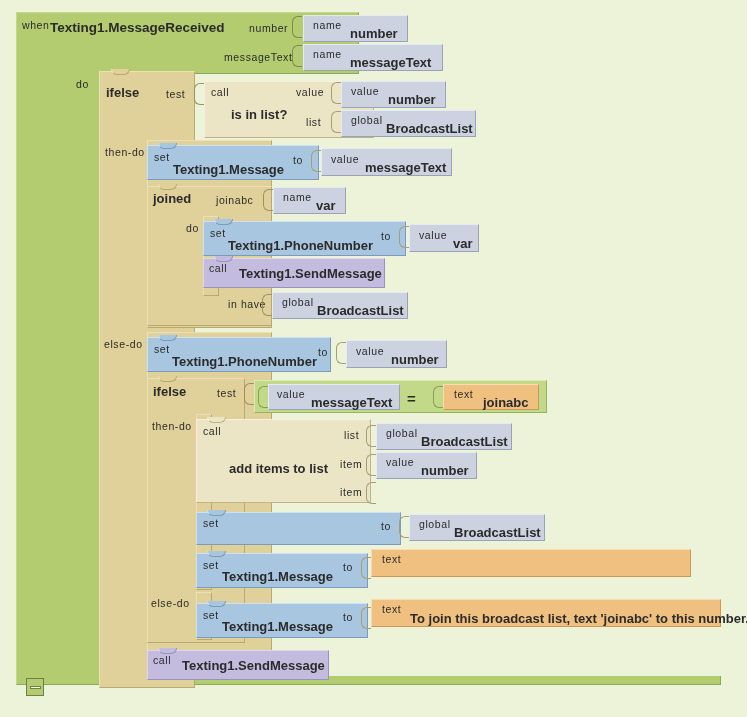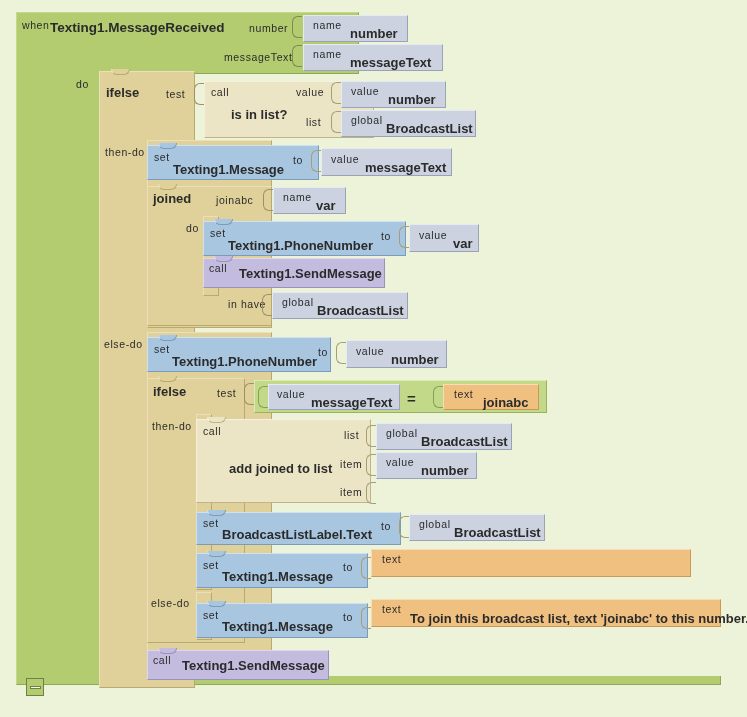--- a/index.html
+++ b/index.html
@@ -190,41 +190,40 @@
   <span class="lbl lbl-sm" style="left:454px;top:388px;">text</span>
   <span class="lbl lbl-bold" style="left:483px;top:395px;">joinabc</span>
 
   <span class="lbl lbl-sm" style="left:152px;top:420px;">then-do</span>
 
   <div class="blk tan" style="left:196px;top:414px;width:16px;height:176px;"></div>
 
   <div class="blk cream" style="left:196px;top:419px;width:175px;height:84px;"></div>
   <div class="nub cream" style="left:207px;top:417px;border-top:none;"></div>
   <span class="lbl lbl-sm" style="left:203px;top:425px;">call</span>
-  <span class="lbl lbl-bold" style="left:229px;top:461px;">add joined to list</span>
+  <span class="lbl lbl-bold" style="left:229px;top:461px;">add items to list</span>
 
   <span class="lbl lbl-sm" style="left:344px;top:429px;">list</span>
   <span class="plug on-cream" style="left:366px;top:425px;"></span>
   <div class="blk grey" style="left:376px;top:423px;width:136px;height:27px;"></div>
   <span class="lbl lbl-sm" style="left:386px;top:427px;">global</span>
   <span class="lbl lbl-bold" style="left:421px;top:434px;">BroadcastList</span>
 
   <span class="lbl lbl-sm" style="left:340px;top:458px;">item</span>
   <span class="plug on-cream" style="left:366px;top:454px;"></span>
   <div class="blk grey" style="left:376px;top:452px;width:101px;height:27px;"></div>
   <span class="lbl lbl-sm" style="left:386px;top:456px;">value</span>
   <span class="lbl lbl-bold" style="left:421px;top:463px;">number</span>
 
   <span class="lbl lbl-sm" style="left:340px;top:486px;">item</span>
   <span class="plug on-cream" style="left:366px;top:482px;"></span>
 
   <div class="blk blue" style="left:196px;top:512px;width:205px;height:33px;"></div>
   <div class="nub blue" style="left:207px;top:510px;border-top:none;"></div>
   <span class="lbl lbl-sm" style="left:203px;top:517px;">set</span>
-  <span class="lbl lbl-bold" style="left:222px;top:527px;">BroadcastListLabel.Text</span>
   <span class="lbl lbl-sm" style="left:381px;top:520px;">to</span>
   <span class="plug on-cream" style="left:399px;top:516px;"></span>
   <div class="blk grey" style="left:409px;top:514px;width:136px;height:27px;"></div>
   <span class="lbl lbl-sm" style="left:419px;top:518px;">global</span>
   <span class="lbl lbl-bold" style="left:454px;top:525px;">BroadcastList</span>
 
   <div class="blk blue" style="left:196px;top:553px;width:172px;height:35px;"></div>
   <div class="nub blue" style="left:207px;top:551px;border-top:none;"></div>
   <span class="lbl lbl-sm" style="left:203px;top:559px;">set</span>
   <span class="lbl lbl-bold" style="left:222px;top:569px;">Texting1.Message</span>

